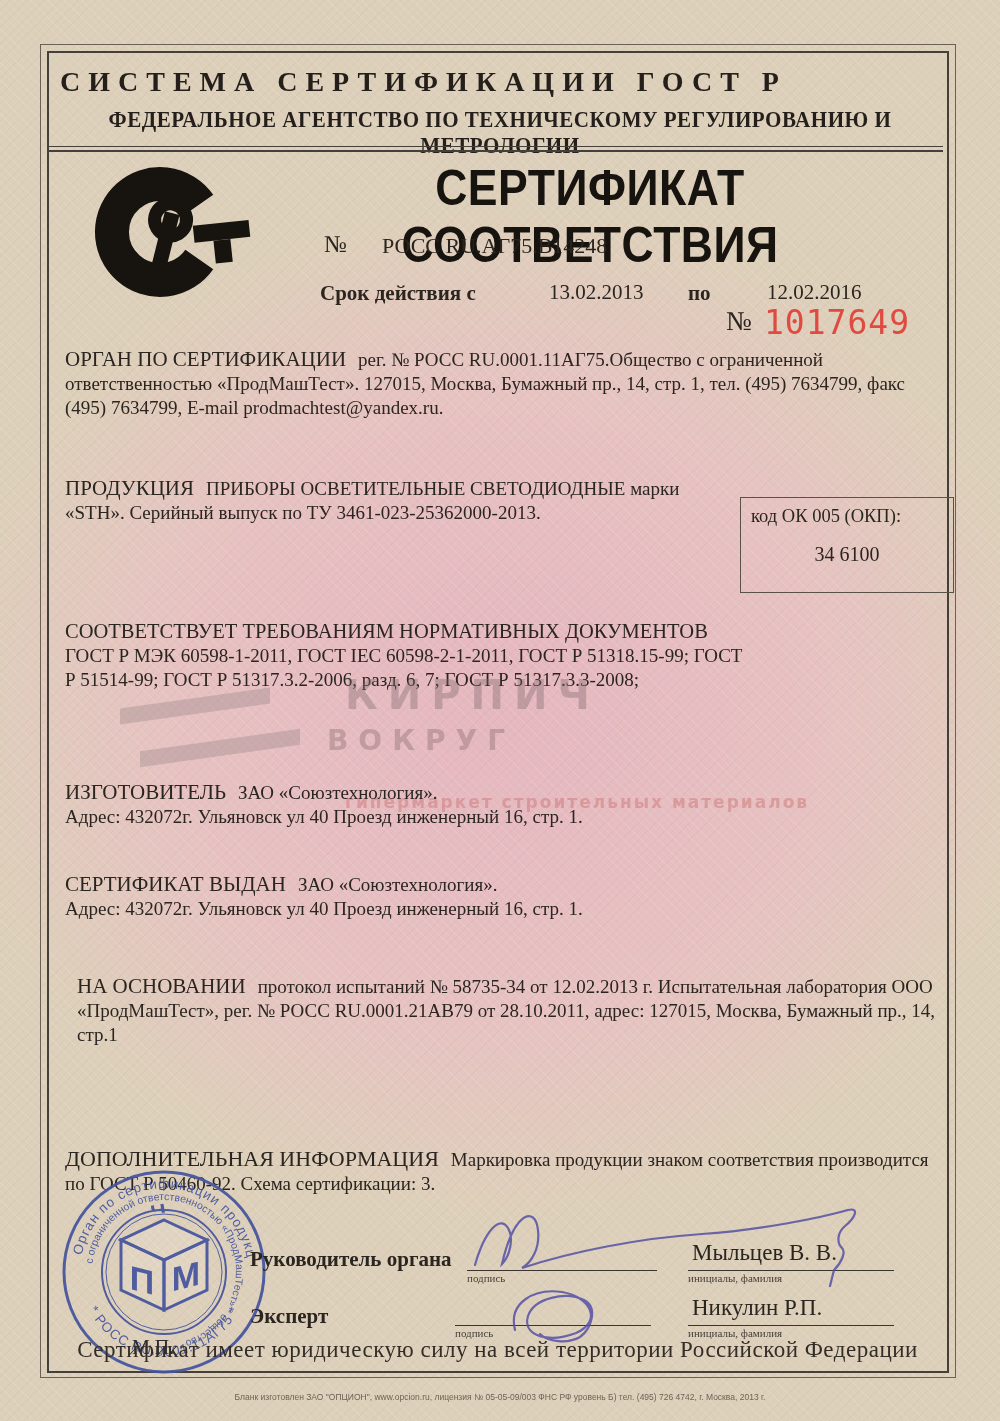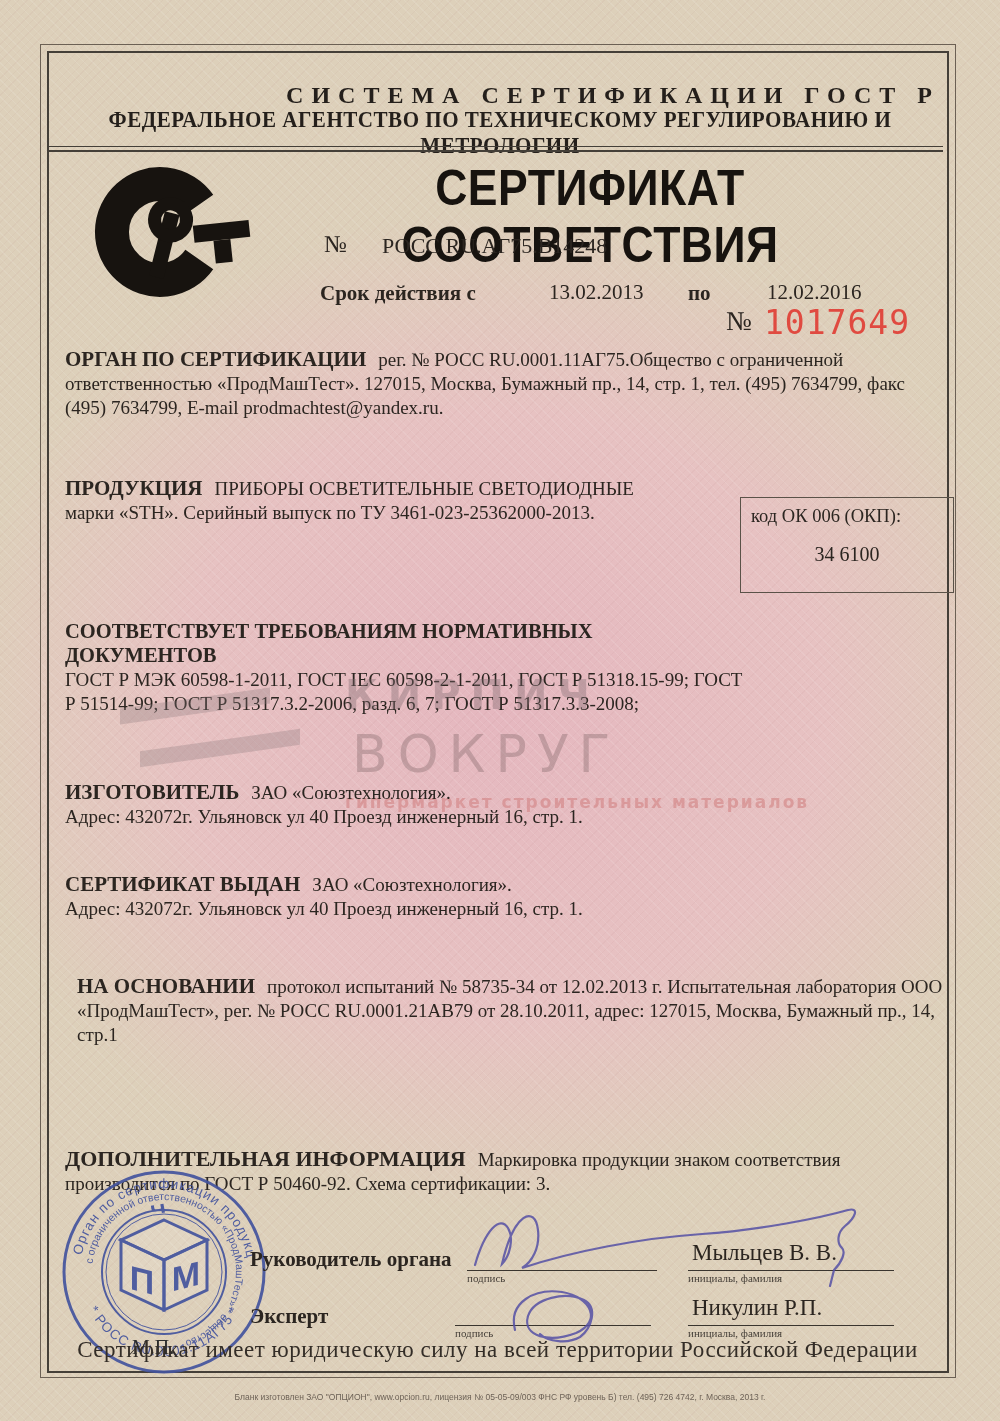--- a/index.html
+++ b/index.html
@@ -8,26 +8,26 @@
     font-family:"Liberation Serif",serif;color:#2b2520;
     background:
       repeating-linear-gradient(45deg, rgba(255,255,255,0.10) 0 1px, rgba(255,255,255,0) 1px 6px),
       repeating-linear-gradient(-45deg, rgba(174,120,120,0.07) 0 1px, rgba(174,120,120,0) 1px 6px),
       radial-gradient(ellipse 68% 44% at 50% 50%, #e5b7bf 0%, #e7c2c2 48%, rgba(233,209,190,0) 80%),
       #ddd0ba;
   }
   .frame-outer{position:absolute;left:40px;top:44px;width:914px;height:1332px;border:1px solid #6b6054;}
   .frame-inner{position:absolute;left:47px;top:51px;width:898px;height:1318px;border:2px solid #443f38;}
   .abs{position:absolute;}
-  .hdr1{left:60px;top:82px;width:880px;text-align:right;font-weight:bold;font-size:24px;letter-spacing:8px;color:#241f1b;}
+  .hdr1{left:60px;top:66px;width:880px;text-align:left;font-weight:bold;font-size:28px;letter-spacing:8px;color:#241f1b;}
   .hdr2{left:52px;top:108px;width:896px;text-align:center;font-weight:bold;font-size:21.5px;letter-spacing:0.5px;color:#241f1b;transform:scale(0.98,1.05);}
   .hdr-sep{left:49px;top:146px;width:894px;border-top:1px solid #443f38;}
   .hdr-sep2{left:49px;top:150px;width:894px;border-top:2px solid #443f38;}
   .title{left:258px;top:160px;width:664px;text-align:center;font-family:"Liberation Sans",sans-serif;font-weight:bold;font-size:45px;letter-spacing:0.5px;color:#17130f;transform:scale(0.99,1.1);transform-origin:center top;}
-  .lab{font-weight:bold;}
+  .lab{font-weight:normal;}
   .no-sign{left:324px;top:231px;font-size:24px;}
   .no-val{left:382px;top:233px;font-size:22px;}
   .term-lab{left:320px;top:281px;font-size:21px;font-weight:bold;}
   .term-from{left:549px;top:280px;font-size:21px;}
   .term-po{left:688px;top:281px;font-size:21px;font-weight:bold;}
   .term-to{left:767px;top:280px;font-size:21px;}
   .ser-no{left:726px;top:306px;font-size:27px;}
   .ser-val{left:764px;top:303px;font-family:"DejaVu Sans Mono",monospace;font-size:33px;color:#e04a40;letter-spacing:1px;}
   .para{font-size:19px;line-height:24px;}
   .para .lab{font-size:21px;margin-right:12px;}
@@ -39,21 +39,21 @@
   .okp-box{left:740px;top:497px;width:192px;height:78px;}
   .okp-val{display:block;text-align:center;margin-top:16px;font-size:20px;}
   .tnved-box{left:740px;top:640px;width:192px;height:86px;}
   .manu{left:65px;top:780px;width:880px;}
   .issued{left:65px;top:872px;width:880px;}
   .basis{left:65px;top:962px;width:885px;}
   .addinfo{left:65px;top:1147px;width:880px;}
   .addinfo .lab{font-size:22px;}
   .wm{pointer-events:none;}
   .wm-1{left:345px;top:672px;font-family:"DejaVu Sans",sans-serif;font-weight:900;font-size:40px;letter-spacing:10px;color:rgba(125,105,110,0.38);text-align:center;}
-  .wm-2{left:352px;top:724px;font-family:"DejaVu Sans",sans-serif;font-weight:400;font-size:52px;letter-spacing:10px;color:rgba(140,112,115,0.42);}
+  .wm-2{left:327px;top:724px;font-family:"DejaVu Sans",sans-serif;font-weight:700;font-size:28px;letter-spacing:10px;color:rgba(140,112,115,0.42);}
   .wm-3{left:345px;top:780px;font-family:"DejaVu Sans",sans-serif;font-weight:bold;font-size:17px;letter-spacing:2px;color:rgba(208,124,124,0.55);margin-top:12px;}
   .wm-bar{position:absolute;height:16px;background:rgba(135,120,122,0.30);transform:skewY(-8deg);}
   .mp{left:122px;top:1336px;font-size:20px;color:#2b2b2b;padding-left:10px;}
   .role1{left:250px;top:1247px;font-size:21px;font-weight:bold;}
   .role2{left:250px;top:1304px;font-size:21px;font-weight:bold;}
   .sig-line{border-top:1.5px solid #3a352f;text-align:left;font-size:11px;color:#453f38;padding-top:1px;}
   .sigl1{left:467px;top:1270px;width:190px;}
   .sigl2{left:455px;top:1325px;width:196px;}
   .namel1{left:688px;top:1270px;width:206px;}
   .namel2{left:688px;top:1325px;width:206px;}
@@ -99,21 +99,21 @@
   <div class="abs term-to">12.02.2016</div>
 
   <div class="abs ser-no">№</div>
   <div class="abs ser-val">1017649</div>
 
   <p class="abs para organ" style="margin:0"><span class="lab">ОРГАН ПО СЕРТИФИКАЦИИ</span><span>рег. № РОСС RU.0001.11АГ75.Общество с ограниченной ответственностью «ПродМашТест». 127015, Москва, Бумажный пр., 14, стр. 1, тел. (495) 7634799, факс (495) 7634799, E-mail prodmachtest@yandex.ru.</span></p>
 
   <p class="abs para prod" style="margin:0"><span class="lab">ПРОДУКЦИЯ</span><span>ПРИБОРЫ ОСВЕТИТЕЛЬНЫЕ СВЕТОДИОДНЫЕ марки «STH». Серийный выпуск по ТУ 3461-023-25362000-2013.</span></p>
 
   <div class="abs sidebox okp-box">
-    <span>код ОК 006 (ОКП):</span>
+    <span>код ОК 005 (ОКП):</span>
     <span class="okp-val">34 6100</span>
   </div>
 
   <p class="abs para conf" style="margin:0"><span class="lab">СООТВЕТСТВУЕТ ТРЕБОВАНИЯМ НОРМАТИВНЫХ ДОКУМЕНТОВ</span><span>ГОСТ Р МЭК 60598-1-2011, ГОСТ IEC 60598-2-1-2011, ГОСТ Р 51318.15-99; ГОСТ Р 51514-99; ГОСТ Р 51317.3.2-2006, разд. 6, 7; ГОСТ Р 51317.3.3-2008;</span></p>
 
 
   <div class="wm">
     <div class="wm-bar" style="left:120px;top:698px;width:150px;"></div>
     <div class="wm-bar" style="left:140px;top:740px;width:160px;"></div>
     <div class="abs wm-1">КИРПИЧ</div>

